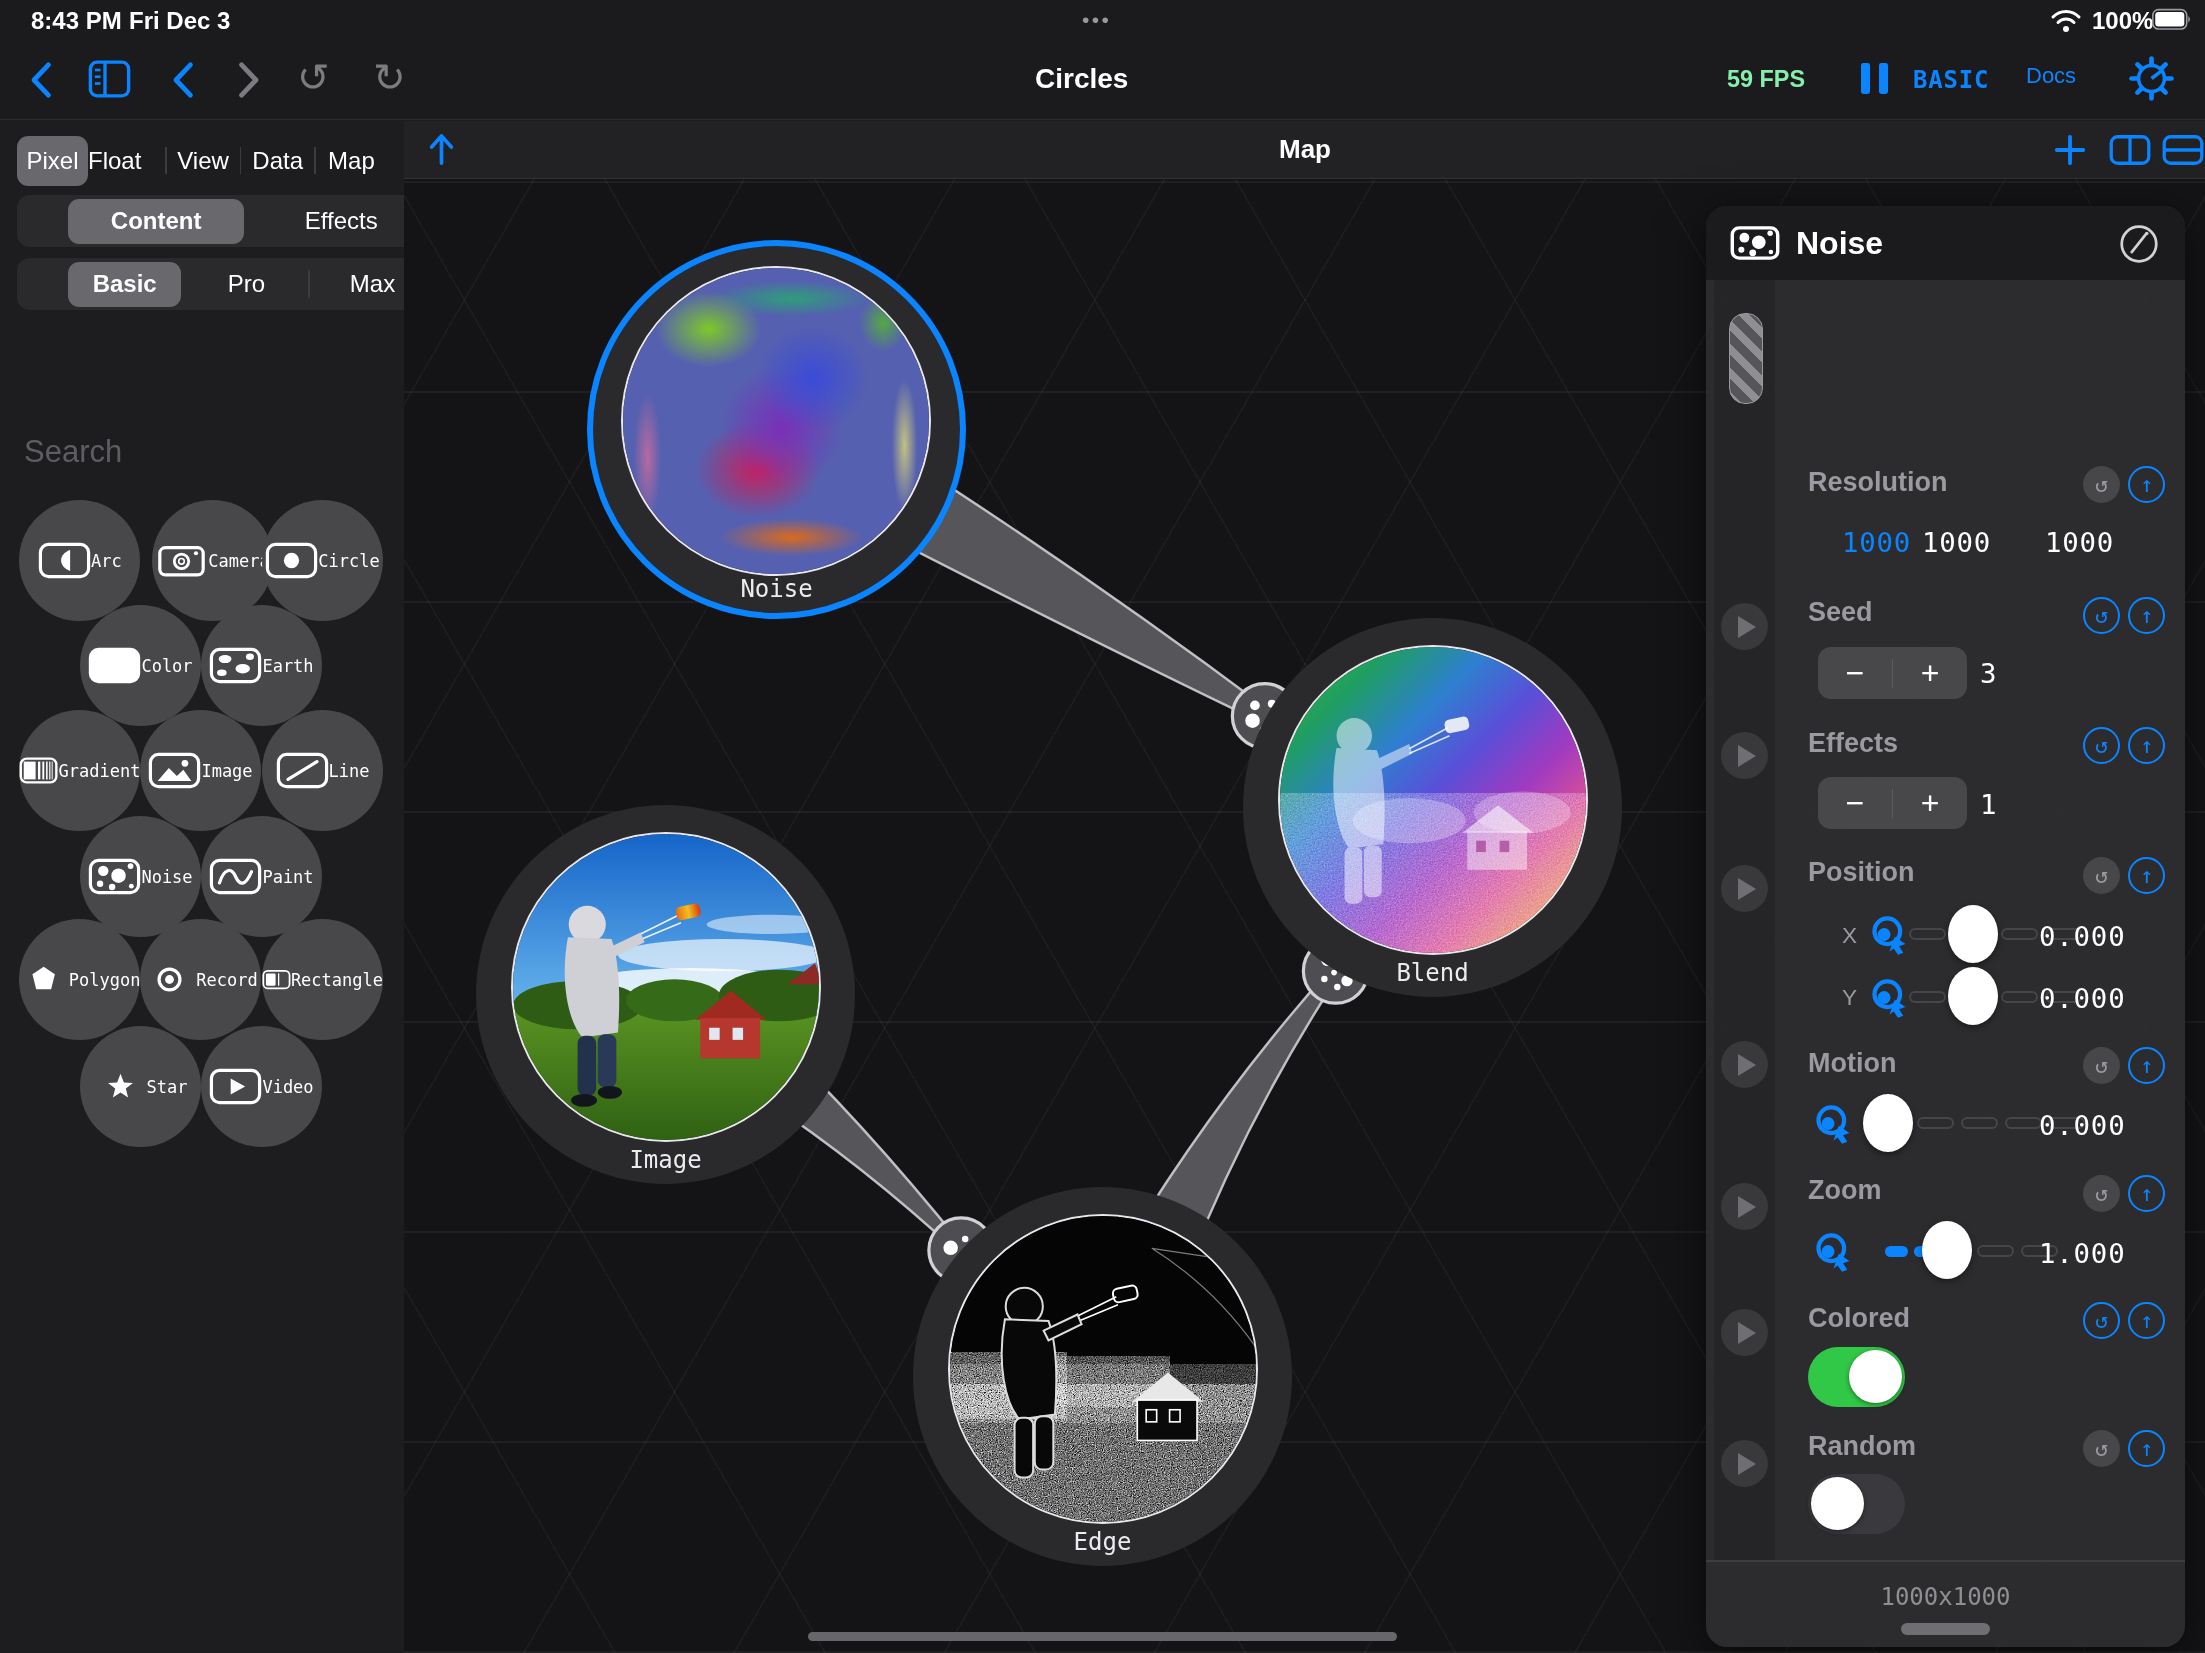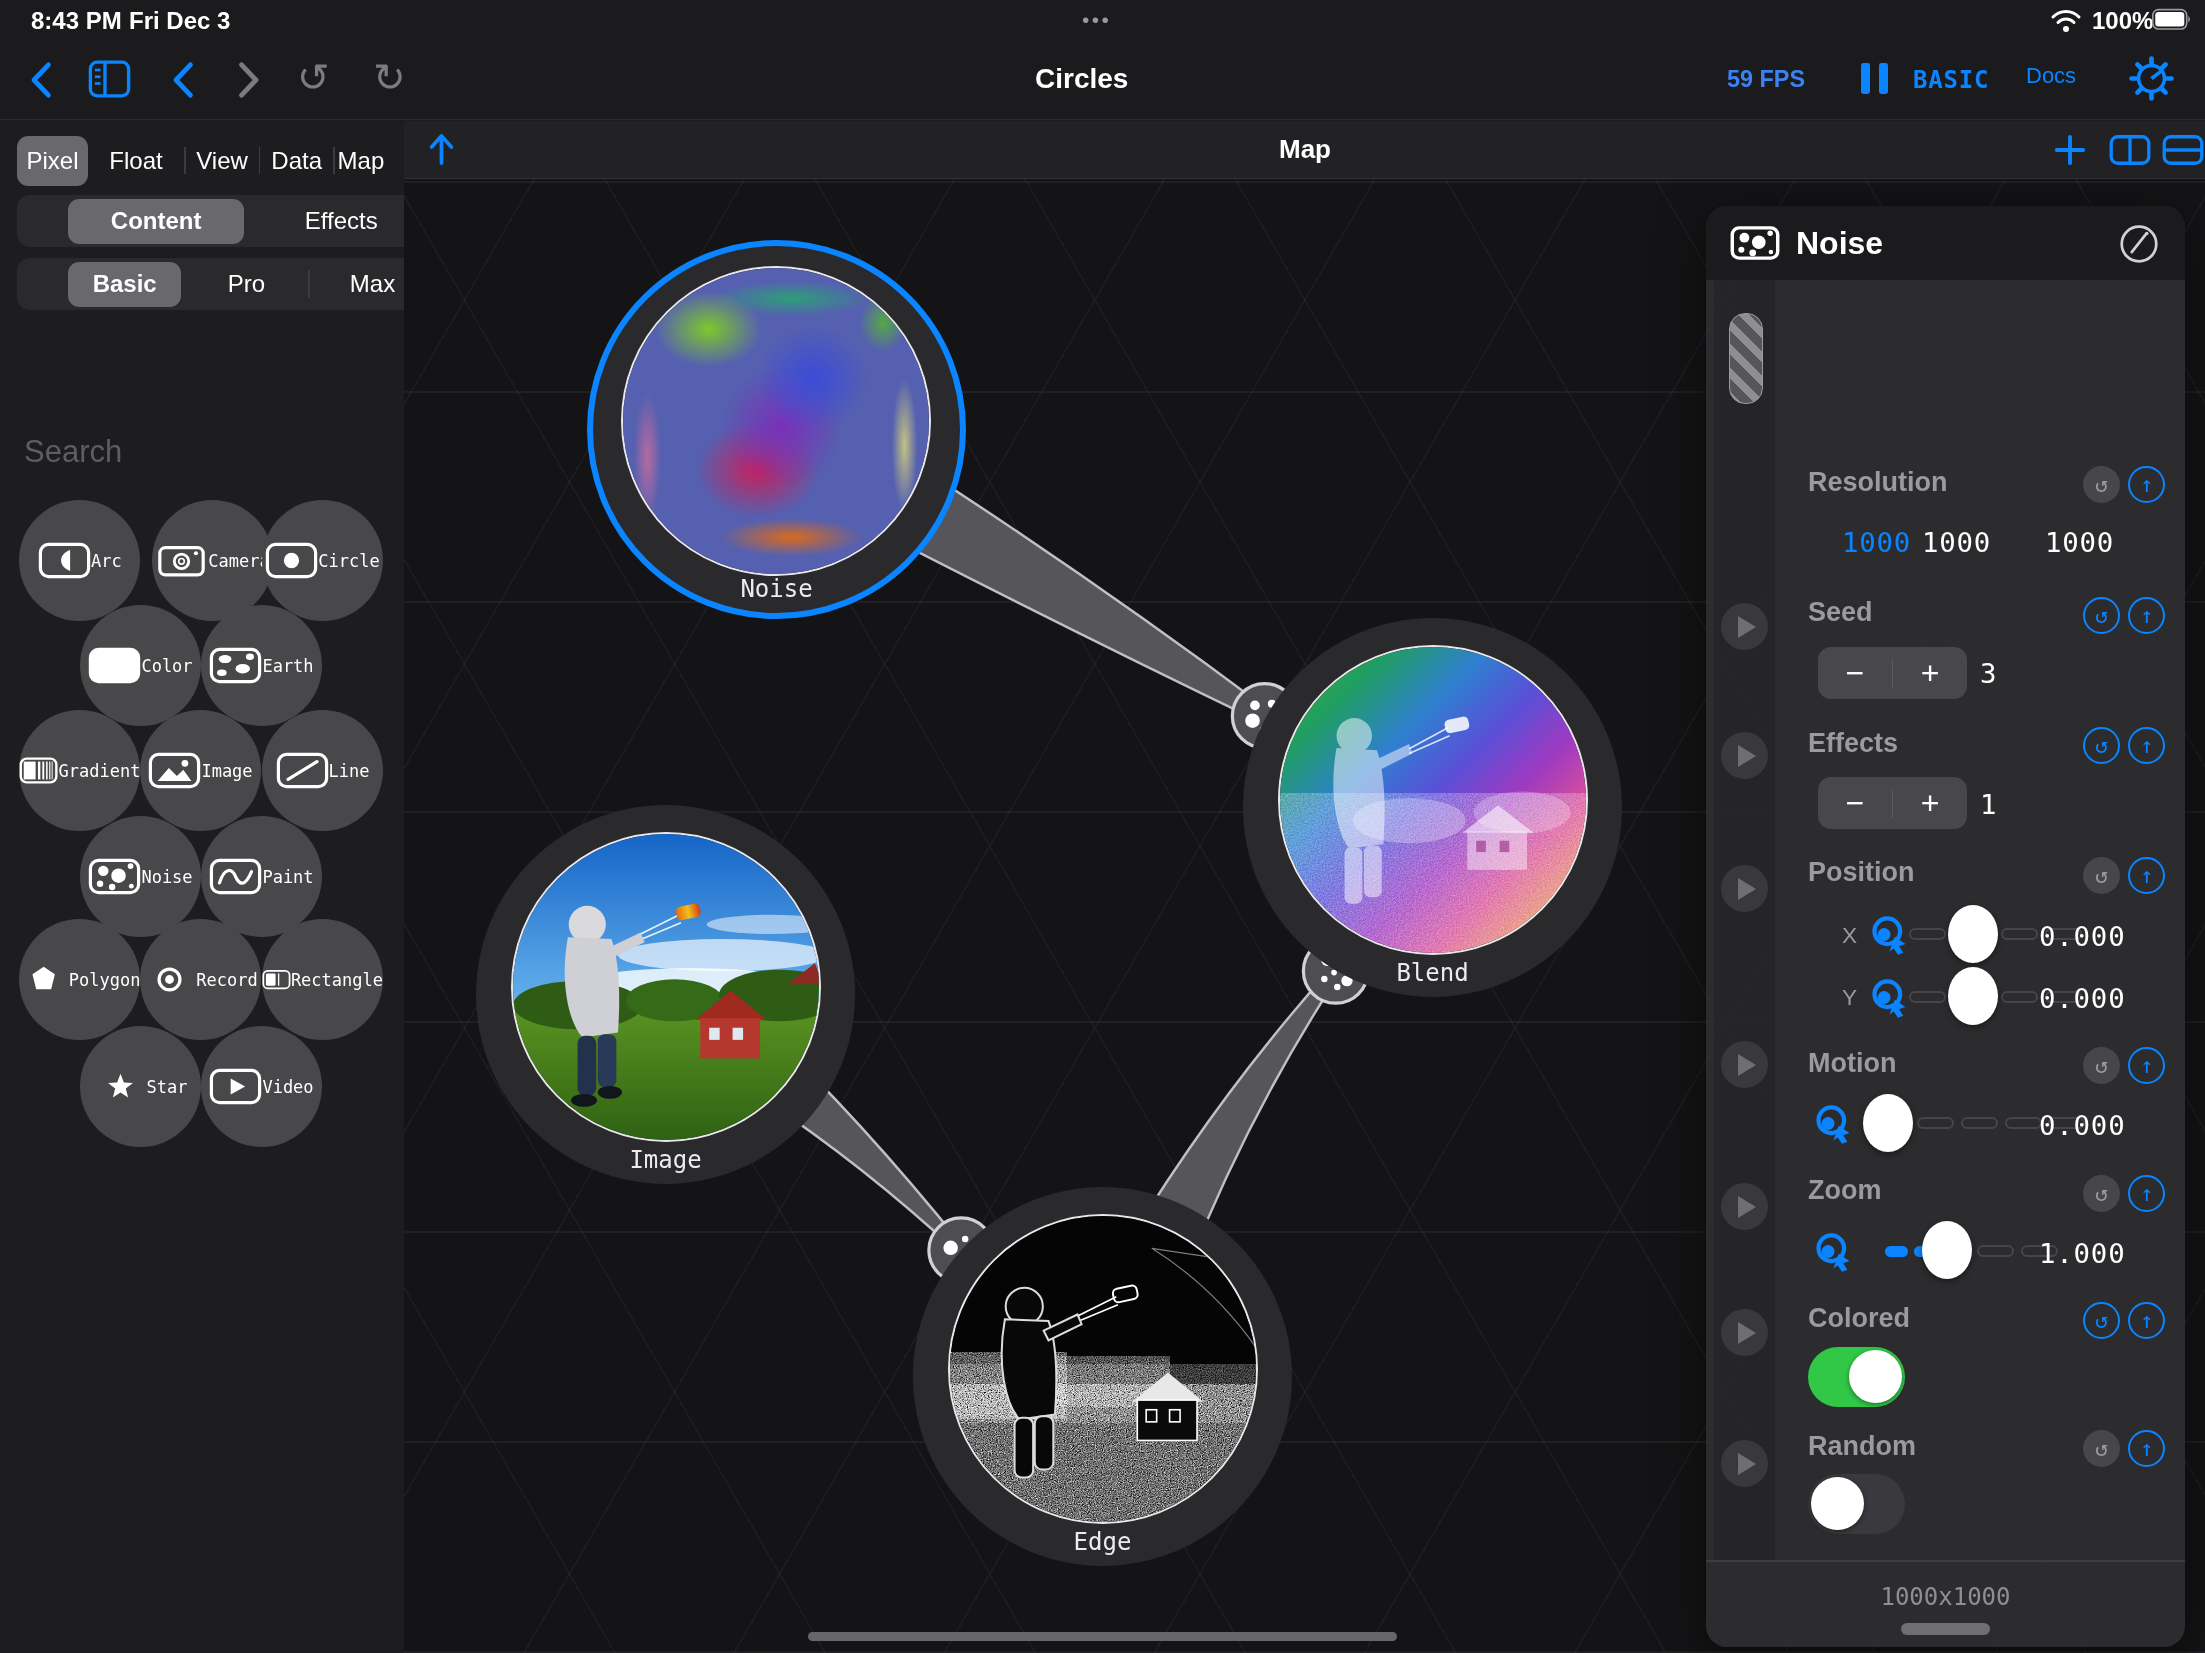--- a/index.html
+++ b/index.html
@@ -6,21 +6,21 @@
   .screen{position:relative;width:2205px;height:1653px;background:#1c1c1e;overflow:hidden;
           font-family:"Liberation Sans",sans-serif;color:#fff;}
   .abs{position:absolute;}
   .mono{font-family:"DejaVu Sans Mono",monospace;}
   .row{display:flex;align-items:center;}
 
   
   .chrome{position:absolute;left:0;top:0;width:2205px;height:119px;background:#1b1b1d;border-bottom:1.6px solid #2c2c2e;}
   .statustext{font-size:24px;font-weight:bold;color:#fff;}
   .ellipsis{color:#98989e;font-size:21px;letter-spacing:2.4px;}
-  .fps{color:#3b82f6;font-size:23.4px;font-weight:bold;}
+  .fps{color:#86efac;font-size:23.4px;font-weight:bold;}
   .bluetxt{color:#0a84ff;}
   .docs{font-size:22px;text-align:right;}
   .basic{font-size:24px;font-weight:bold;letter-spacing:0.8px;}
   .title{font-size:28px;font-weight:bold;}
   .pausebars{display:flex;gap:9px;}
   .pausebars i{display:block;width:9px;height:31px;background:#0a84ff;border-radius:2.4px;}
 
   
   .sidebar{position:absolute;left:0;top:121px;width:404px;height:1532px;background:#1d1d1f;}
   .tabtxt{font-size:24px;color:#fff;}
@@ -159,21 +159,21 @@
       <line x1="20" y1="20" x2="28" y2="14" stroke="#0a84ff" stroke-width="3"></line>
     </svg>
   </div>
 
   <div class="sidebar">
 
     <div class="abs row" style="left:17px;top:14.5px;width:370px;height:50px;">
       <div class="pill row" style="width:71px;height:50px;justify-content:center;">
         <span class="tabtxt">Pixel</span>
         </div>
-      <div class="row" style="width:96px;height:50px;justify-content:center;">
+      <div class="row" style="width:77px;height:50px;">
         <span class="tabtxt">Float</span>
         </div>
       <div class="sep"></div>
       <div class="row" style="width:73px;height:50px;justify-content:center;text-align:center;">
         <span class="tabtxt">View</span>
         </div>
       <div class="sep"></div>
       <div class="row" style="width:73px;height:50px;justify-content:center;">
         <span class="tabtxt">Data</span>
         </div>

